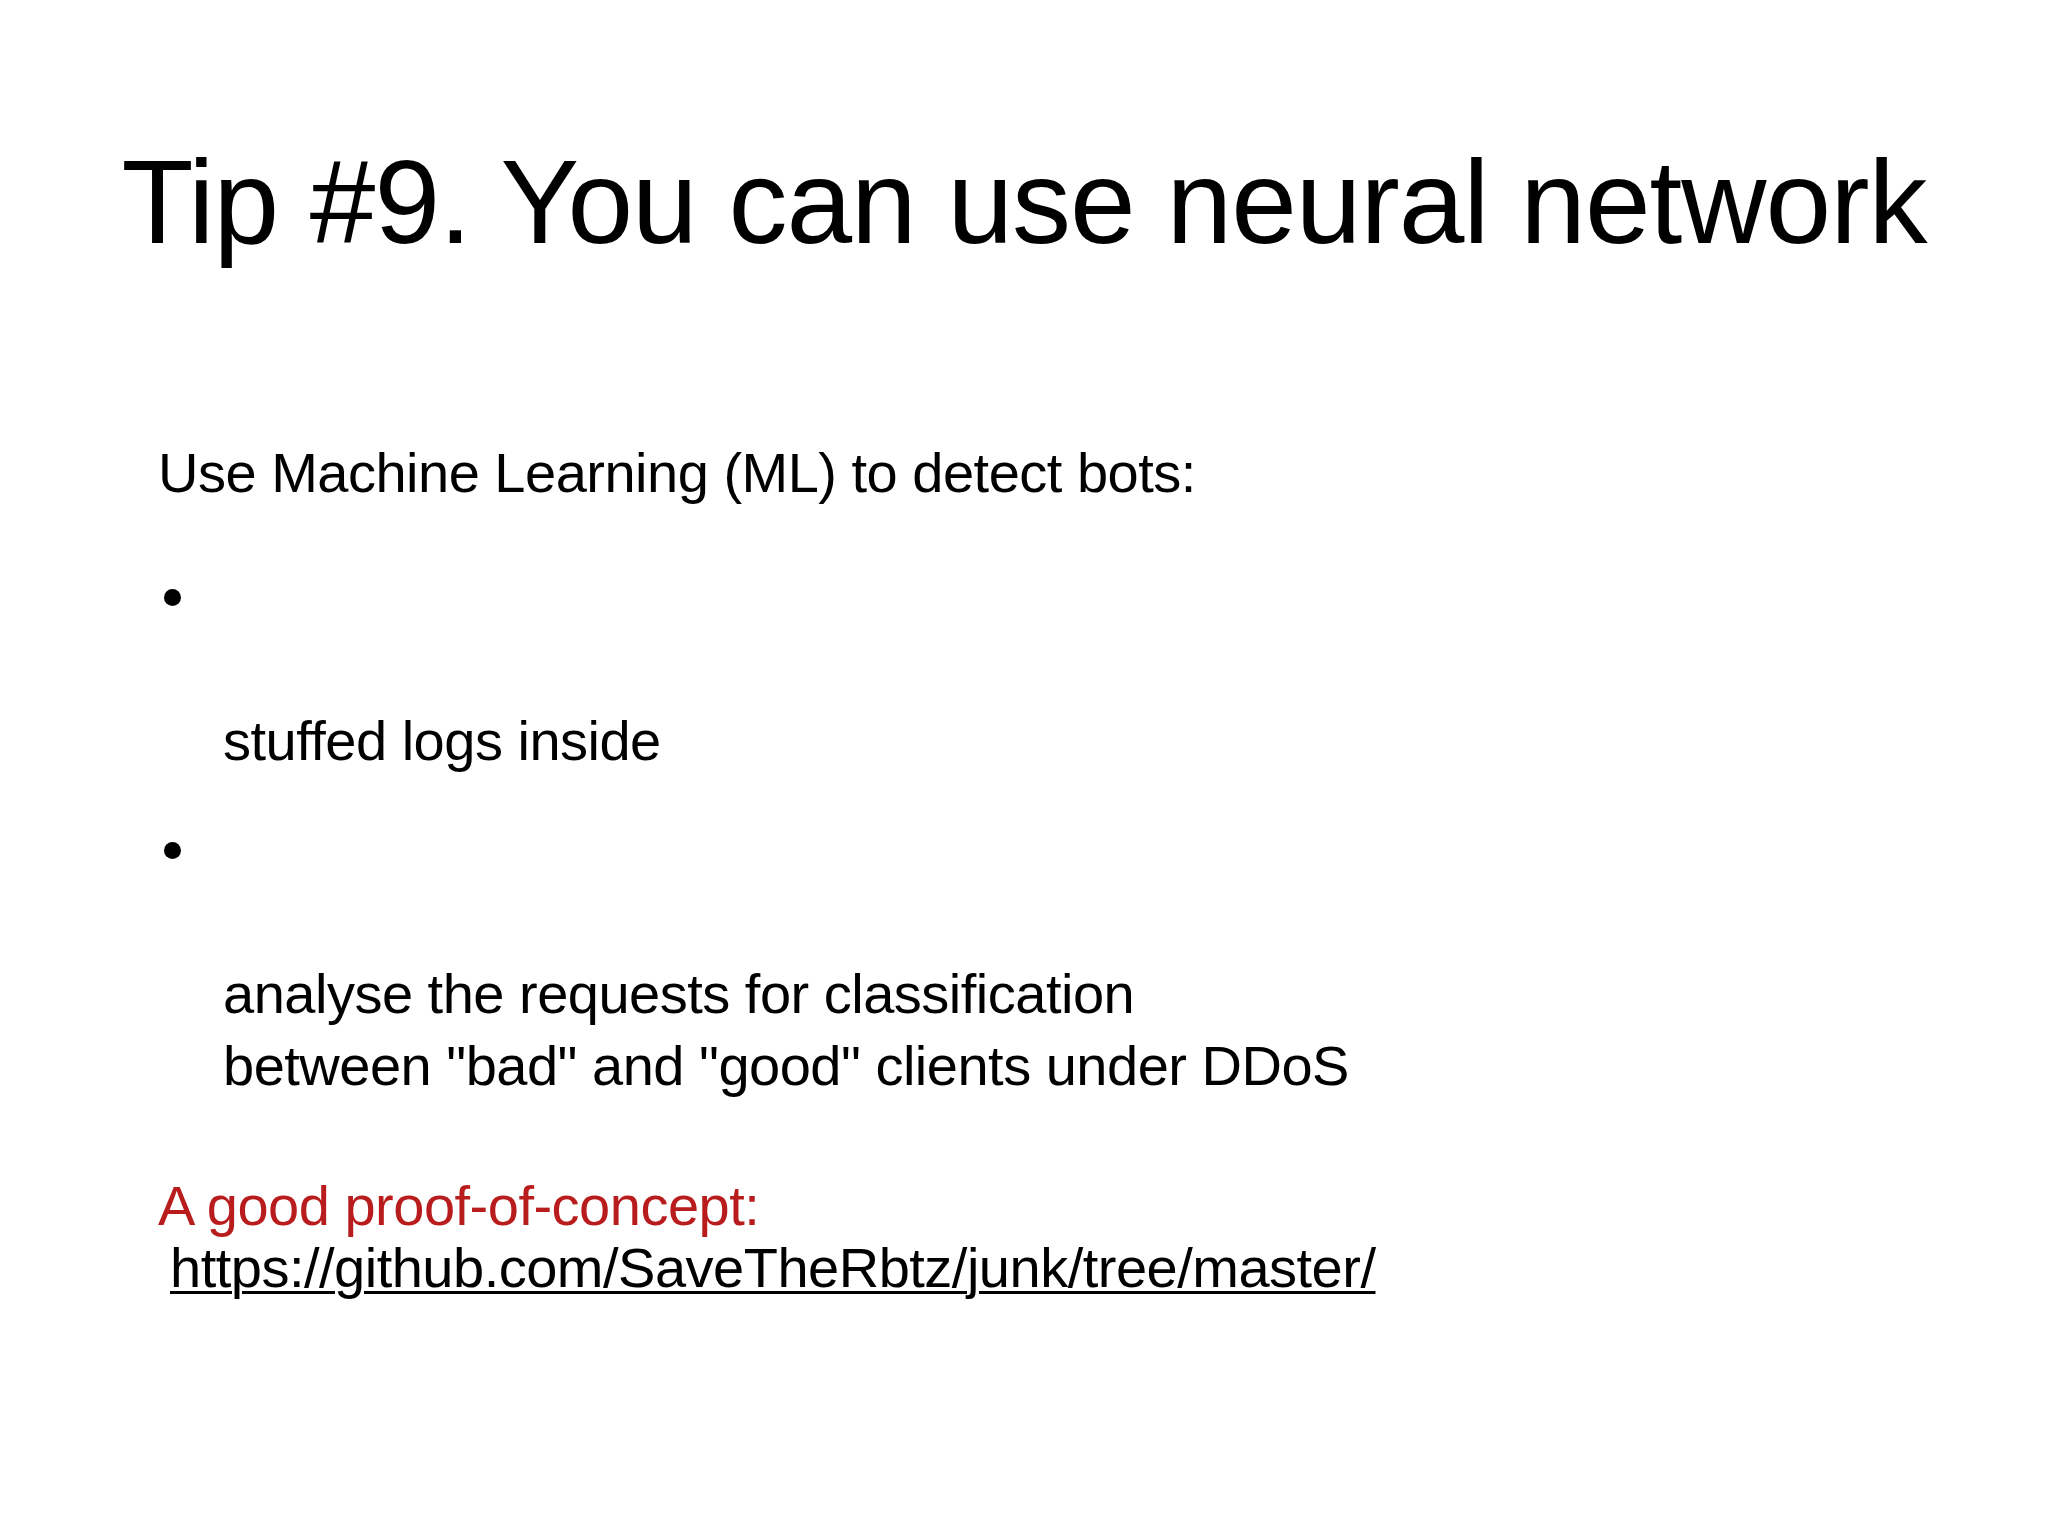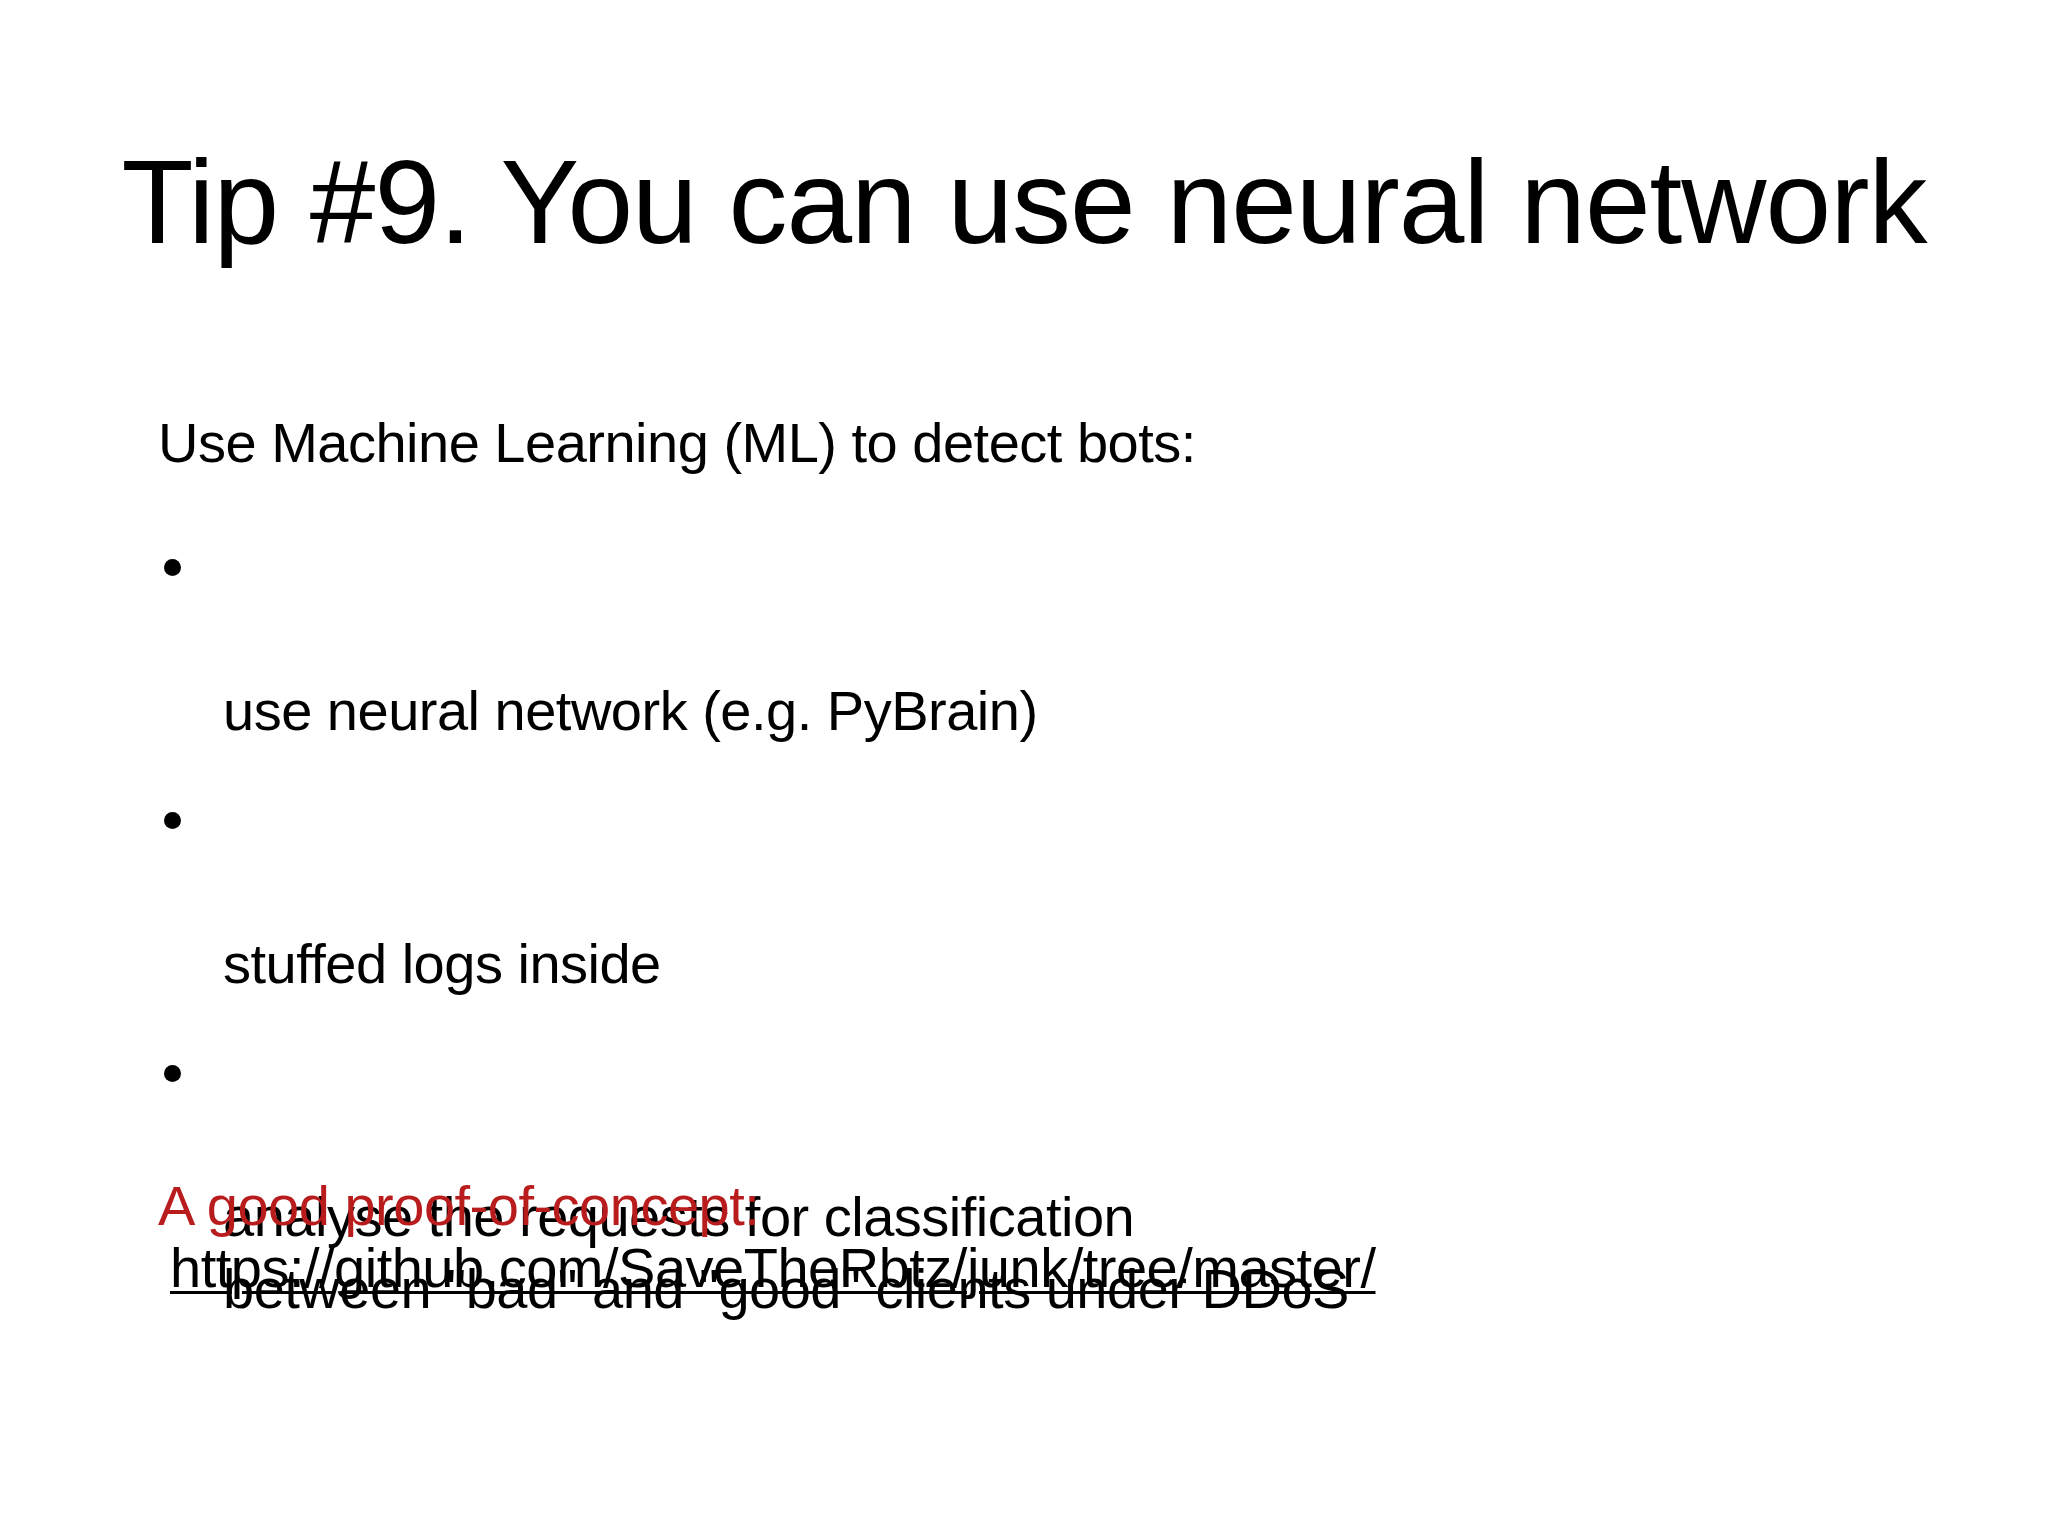--- a/index.html
+++ b/index.html
@@ -33,21 +33,21 @@
     line-height: 130px;
     font-weight: 400;
     letter-spacing: -1px;
     color: #000000;
     white-space: pre-line;
   }
 
   
   .body-block {
     position: absolute;
-    top: 412px;
+    top: 442px;
     left: 158px;
     width: 1640px;
   }
 
   .lead-line {
     font-size: 56px;
     line-height: 62px;
     font-weight: 400;
     letter-spacing: -0.5px;
     color: #000000;
@@ -142,24 +142,20 @@
 
   <h1 class="slide-title">Tip #9. You can use neural network</h1>
 
   <div class="body-block">
 
     <div class="lead-line">Use Machine Learning (ML) to detect bots:</div>
 
     <ul class="bullet-list">
       <li class="bullet-item">
         <span class="bullet-dot"></span>
-        <span>use neural network (e.g. PyBrain)</span>
-      </li>
-      <li class="bullet-item">
-        <span class="bullet-dot"></span>
         <span>stuffed logs inside</span>
       </li>
       <li class="bullet-item">
         <span class="bullet-dot"></span>
         <span>analyse the requests for classification
 between "bad" and "good" clients under DDoS</span>
       </li>
     </ul>
 
   </div>

